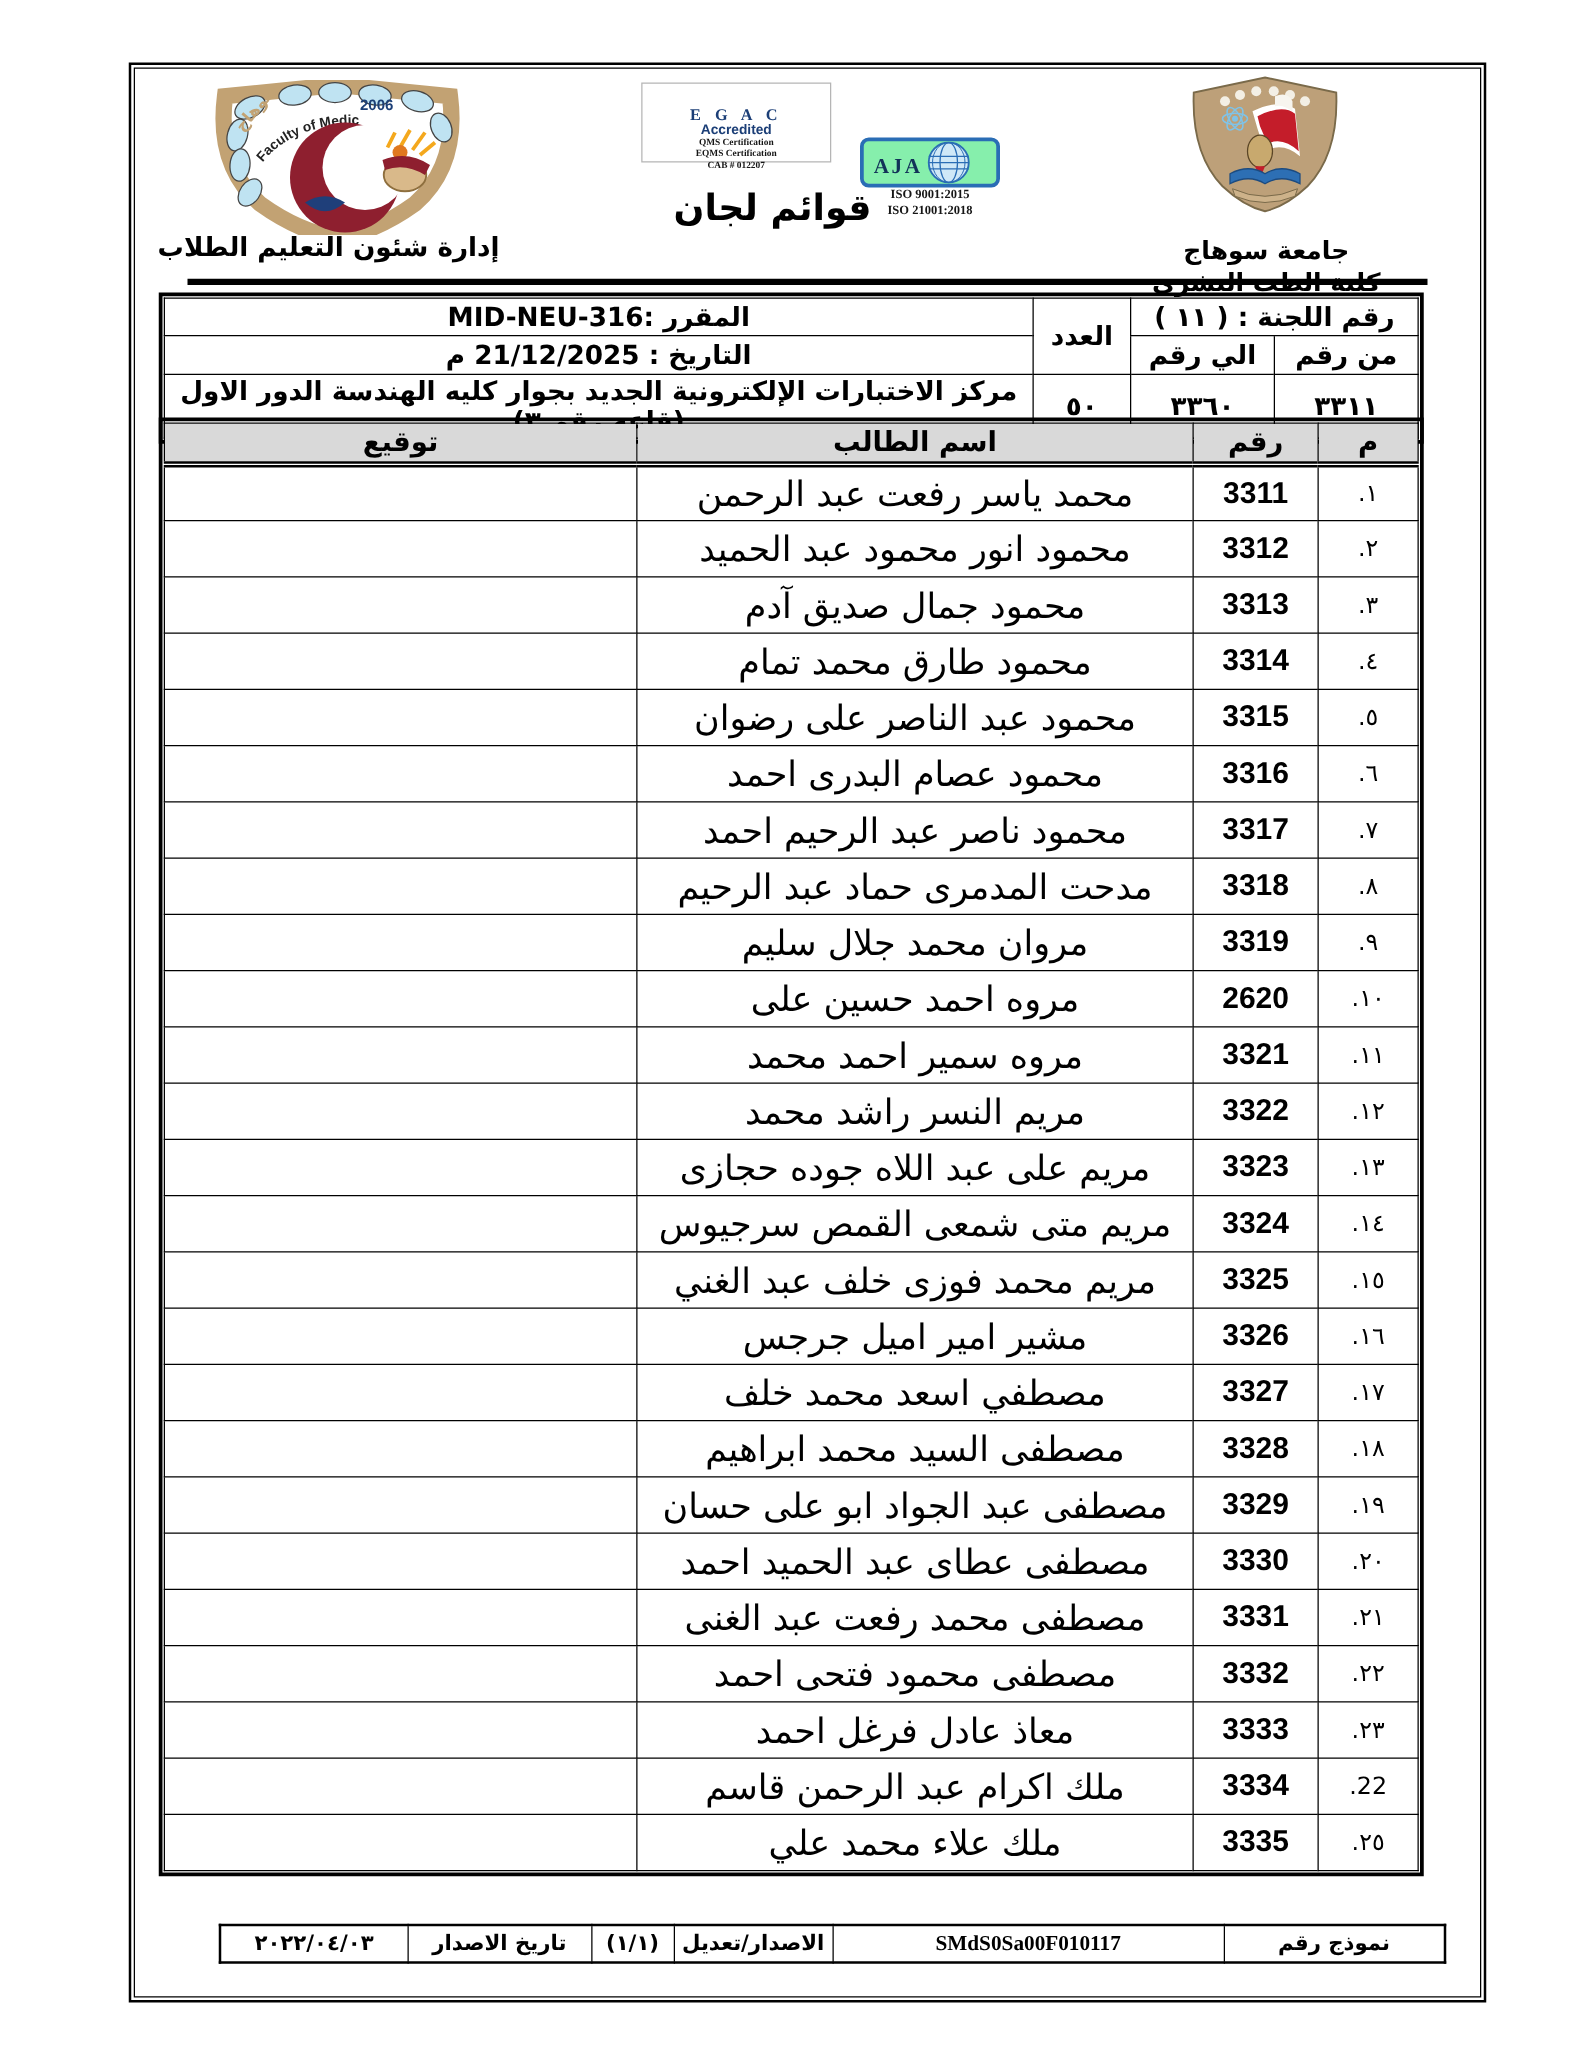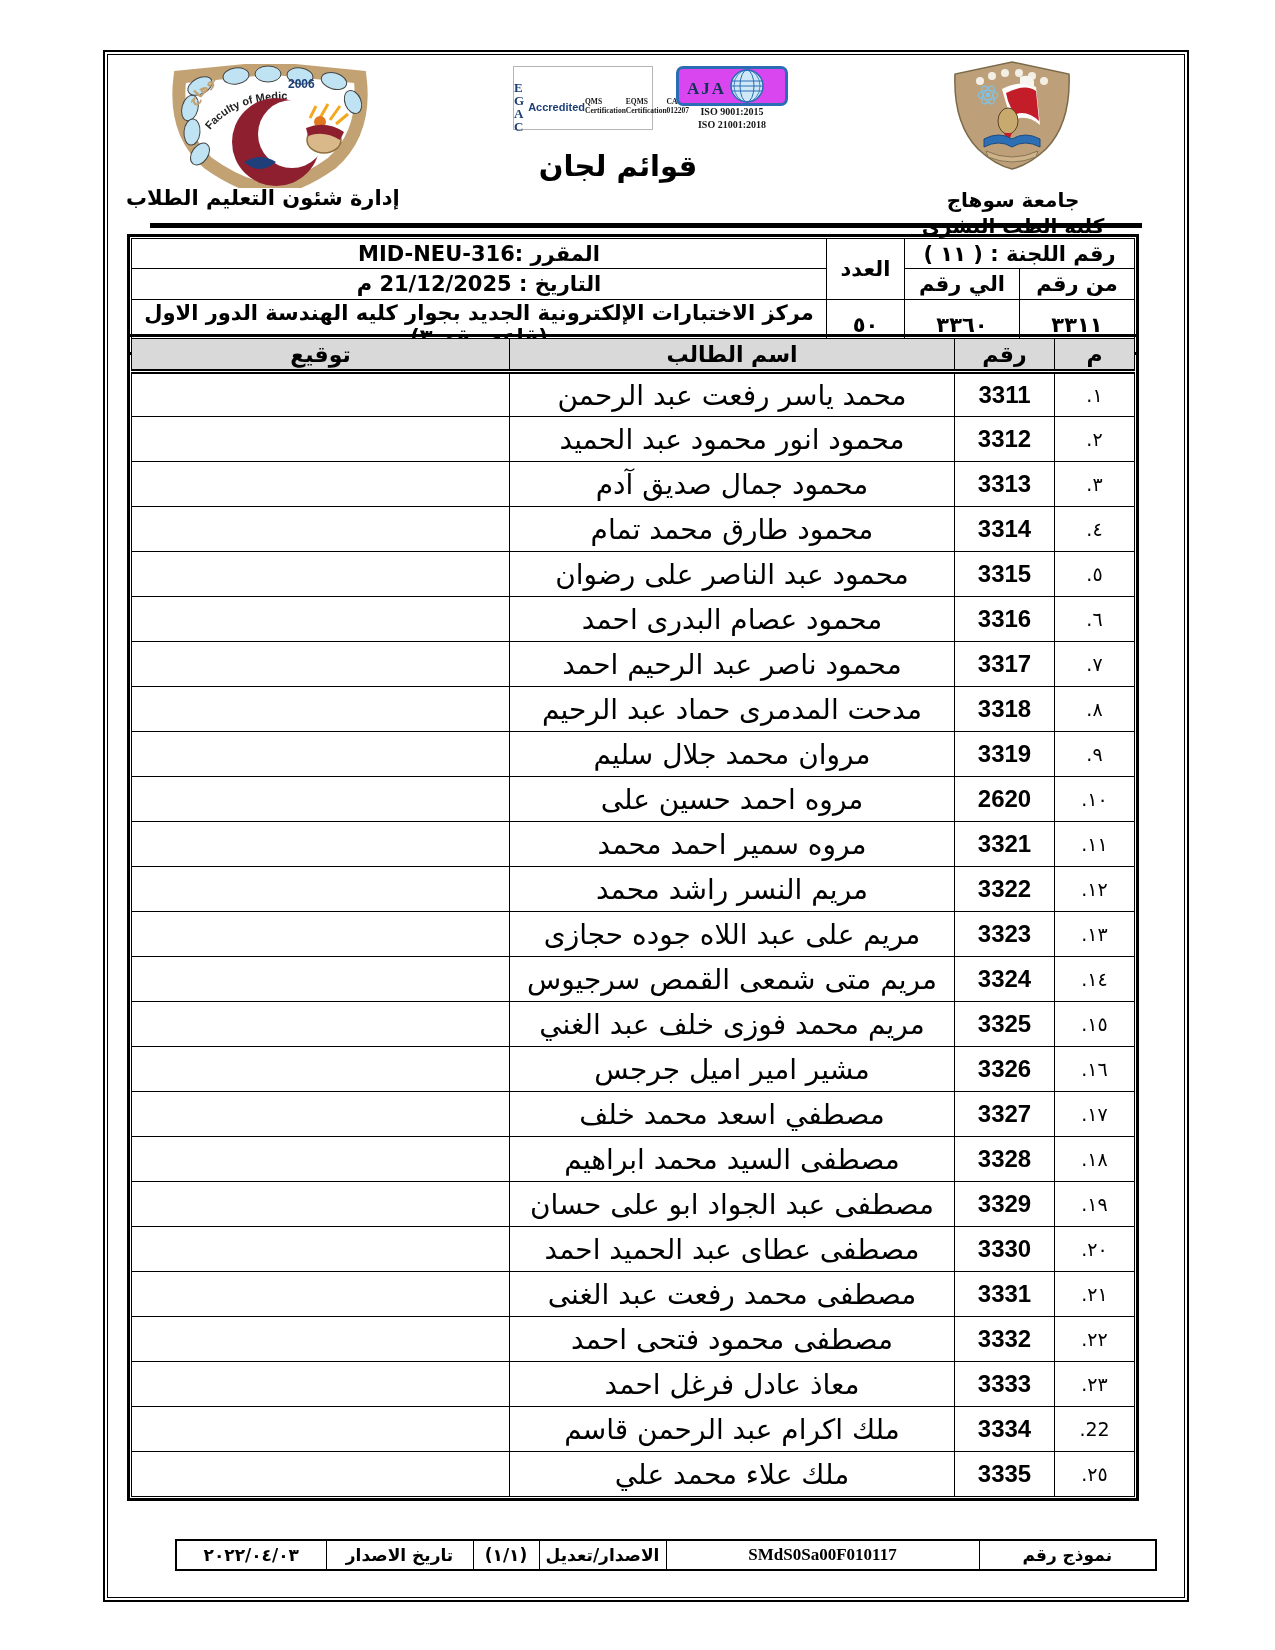--- a/index.html
+++ b/index.html
@@ -15,30 +15,30 @@
   .frame-inner { position:absolute; inset:2px; border:1px solid #000; }
 
   
   .faculty-logo { position:absolute; left:40px; top:9px; width:244px; height:124px; }
   .dept-caption {
     position:absolute; left:18px; top:131px; width:300px; text-align:left;
     font-size:21px; font-weight:bold; direction:rtl;
   }
   .cert-area { position:absolute; left:405px; top:11px; width:300px; height:68px; display:flex; gap:14px; align-items:flex-start; }
   .egac-box {
-    width:140px; height:64px; border:1px solid #b5b5b5; background:#fff;
-    display:flex; flex-direction:row; align-items:center; justify-content:flex-start; padding-top:18px;
+    width:152px; height:64px; border:1px solid #b5b5b5; background:#fff;
+    display:flex; flex-direction:column; align-items:center; justify-content:flex-start; padding-top:18px;
   }
   .egac-name { font-family:"Liberation Serif", serif; font-weight:bold; color:#1c3f77; font-size:13px; letter-spacing:4px; line-height:1; }
   .egac-accredited { font-family:"Liberation Sans", sans-serif; font-weight:bold; color:#1c3f77; font-size:11px; line-height:1.1; }
   .egac-line { font-family:"Liberation Serif", serif; font-weight:bold; color:#161616; font-size:7.5px; line-height:1.18; }
   .aja-wrap { width:130px; display:flex; flex-direction:column; align-items:center; }
   .aja-box {
-    width:112px; height:40px; border:3px solid #2a6db5; border-radius:7px; background:#d946ef;
-    position:relative; overflow:hidden;
+    width:112px; height:40px; border:3px solid #2a6db5; border-radius:7px; background:#86efac;
+    position:relative; overflow:hidden;margin-top:44px;
   }
   .aja-name {
     position:absolute; left:8px; bottom:4px; font-family:"Liberation Serif", serif;
     font-weight:bold; color:#123258; font-size:17px; letter-spacing:2px;
   }
   .aja-line { font-family:"Liberation Serif", serif; font-weight:bold; color:#161616; font-size:10px; line-height:1.25; }
   .doc-title {
     position:absolute; left:300px; top:82px; width:420px; text-align:center;
     font-size:29px; font-weight:bold; direction:rtl;margin-top:12px;
   }

